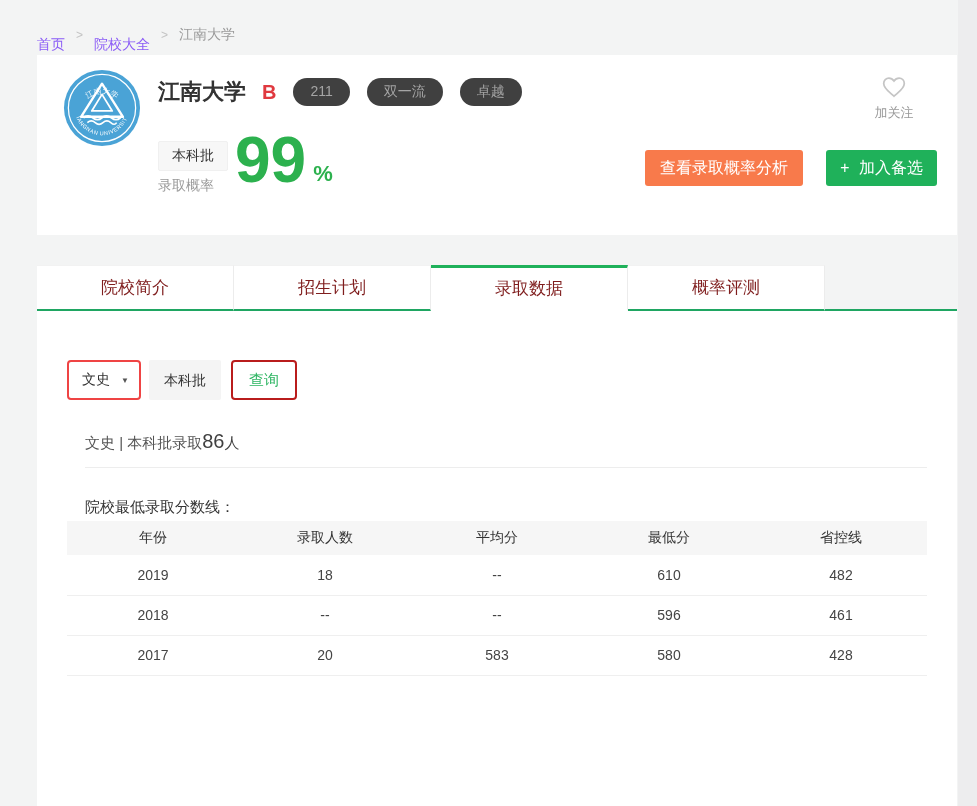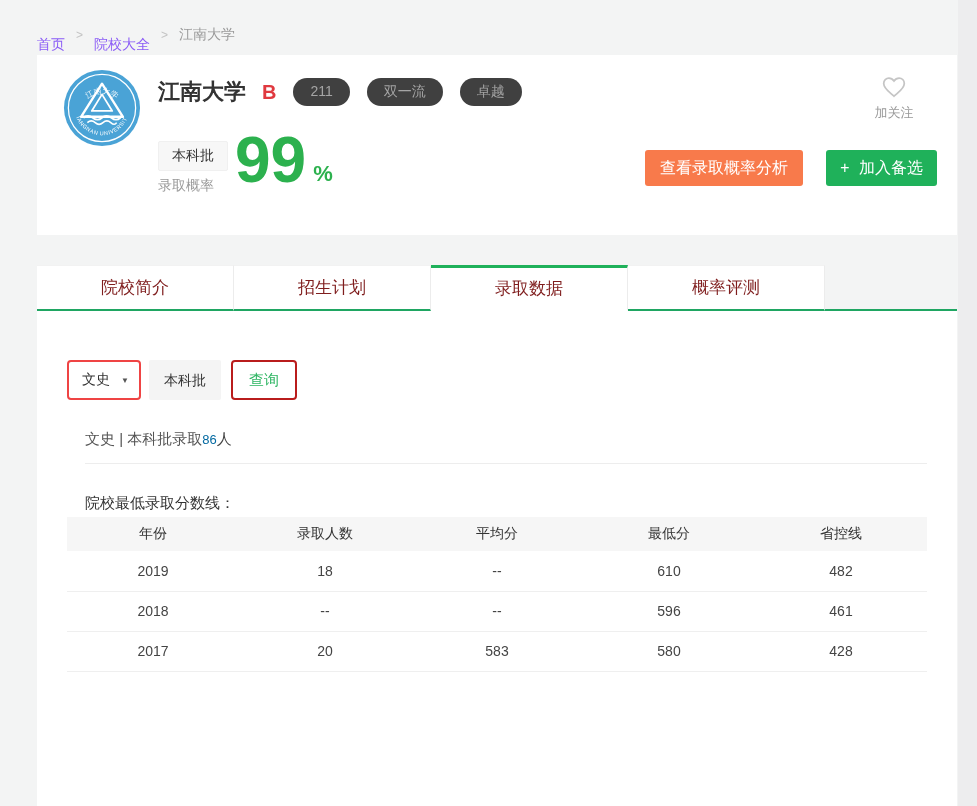--- a/index.html
+++ b/index.html
@@ -52,21 +52,21 @@
   .filter-row { padding-top:49px; display:flex; align-items:center; }
   .select { width:74px; height:40px; border:2px solid #ef4444; border-radius:4px; background:#fff;
             display:flex; align-items:center; justify-content:space-between; padding:0 10px 0 13px;
             font-size:14px; color:#333; cursor:pointer; }
   .caret { font-size:8px; color:#555; }
   .batch-filter { height:40px; line-height:40px; background:#f4f4f4; color:#333; font-size:14px;
                   padding:0 15px; margin-left:8px; border-radius:2px; cursor:default; }
   .query-btn { margin-left:10px; width:66px; height:40px; border:2px solid #b91c1c; color:#2db562;
                background:#fff; font-size:15px; border-radius:4px; cursor:pointer; font-family:Liberation Mono, monospace; }
   .summary { margin:30px 0 0 18px; font-size:15px; color:#555; display:flex; align-items:baseline; }
-  .summary .count { color:#0369a1; font-size:13px; }
+  .summary .count { color:#404040; font-size:20px; }
   .summary .suffix { color:#444; }
   .divider { margin:14px 0 0 18px; border-top:1px solid #ededed; }
   .table-title { margin:30px 0 0 18px; font-size:15px; color:#333; }
   table { margin-top:4px; width:100%; border-collapse:collapse; }
   thead th { background:#f6f6f6; height:34px; font-weight:normal; font-size:14px; color:#333; width:20%; }
   tbody td { height:40px; text-align:center; font-size:14px; color:#444; border-bottom:1px solid #efefef; }
 </style>
 </head>
 <body>
 

